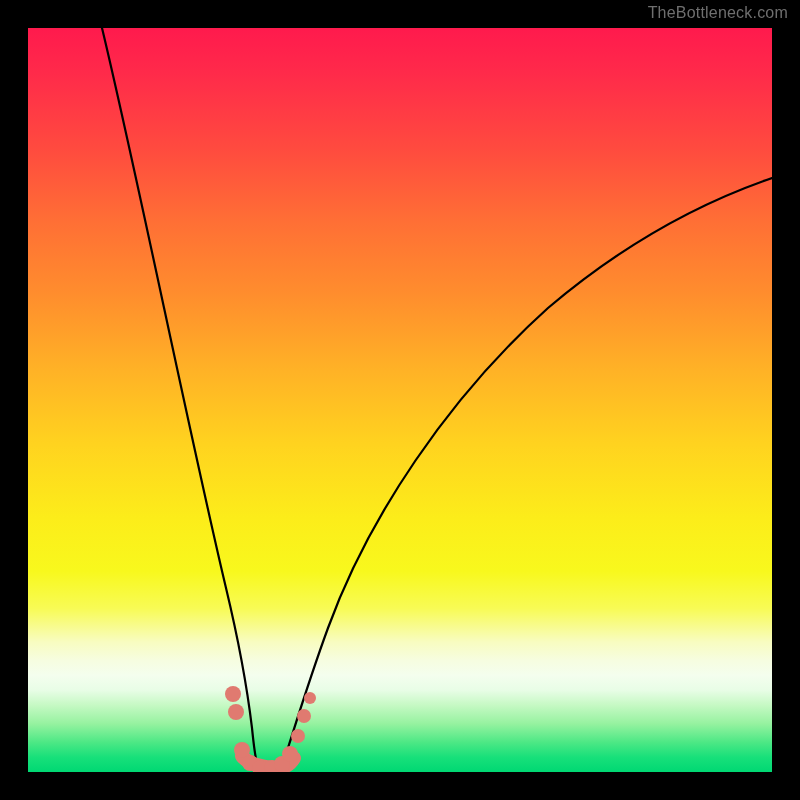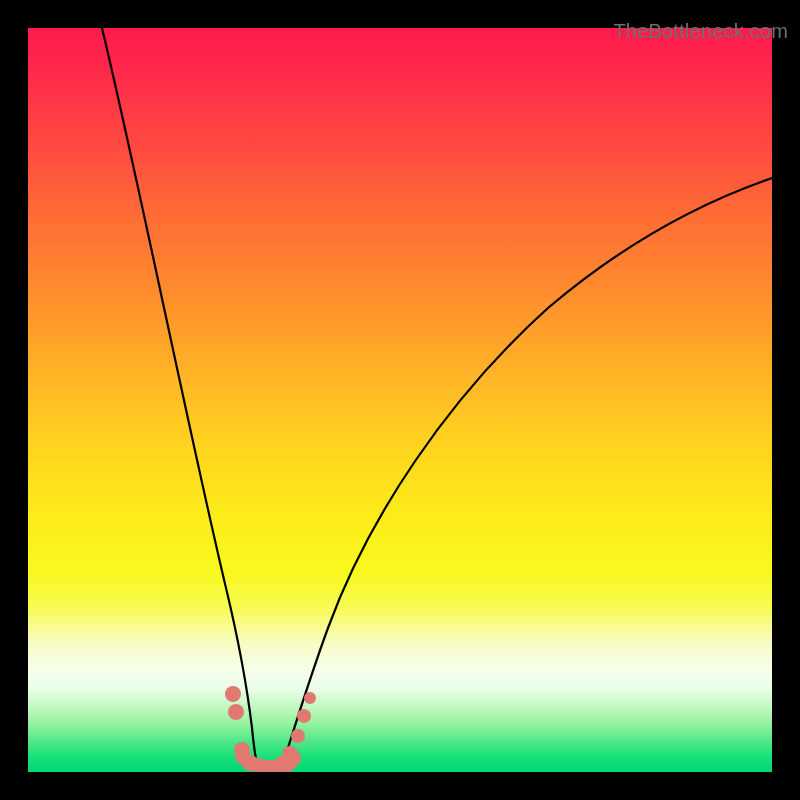--- a/index.html
+++ b/index.html
@@ -48,25 +48,24 @@
         #4de885 96%,
         #18e07a 98%,
         #00d873 100%
       );
   }
   .watermark {
     position: absolute;
     top: 4px;
     right: 12px;
     color: #6f6f6f;
-    font-size: 20px;
+    font-size: 16px;
     font-weight: 400;
     letter-spacing: 0.2px;
     user-select: none;
-    margin-top: 16px;
   }
   svg.curve {
     position: absolute;
     top: 0;
     left: 0;
     width: 744px;
     height: 744px;
   }
   svg.curve path {
     fill: none;

